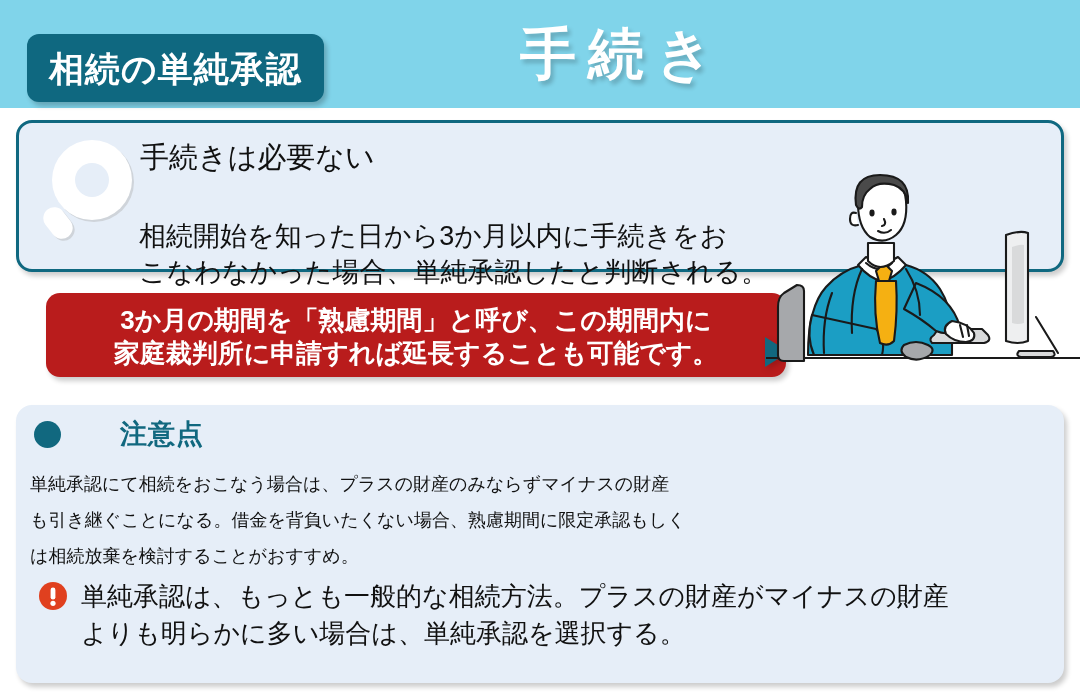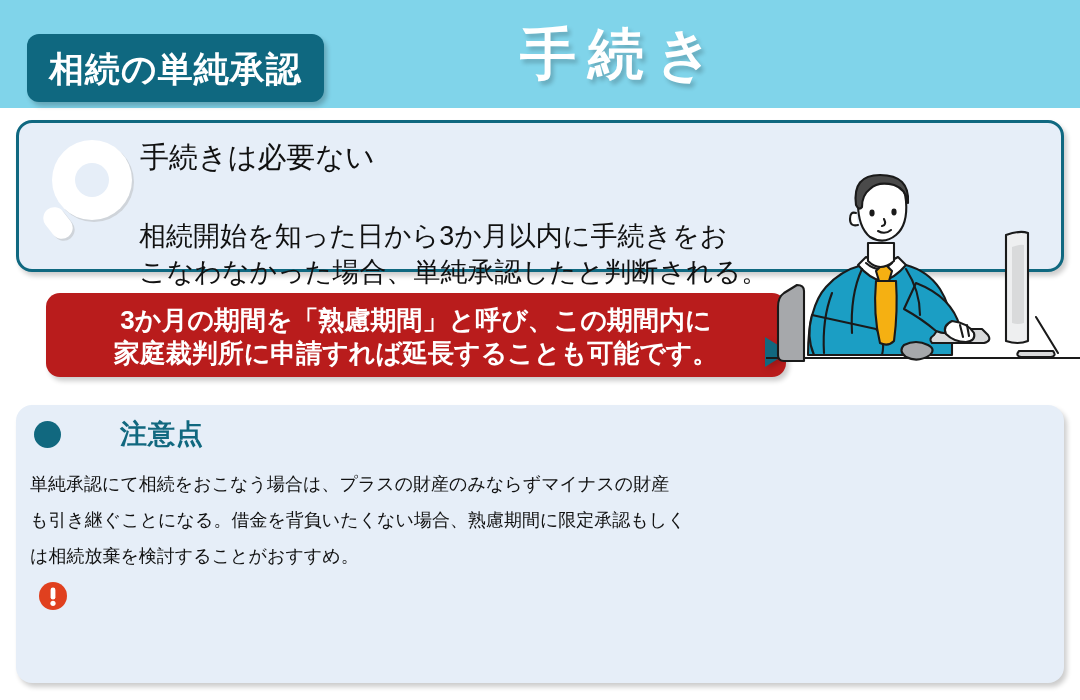--- a/index.html
+++ b/index.html
@@ -317,13 +317,15 @@
 は相続放棄を検討することがおすすめ。</div>
 
 <div class="note-row">
   <span class="note-icon">
     <svg viewBox="0 0 30 30" width="30" height="30" aria-hidden="true">
       <circle cx="15" cy="15" r="14" fill="#e0401f"></circle>
       <rect x="12.6" y="6.6" width="4.8" height="12" rx="2.4" fill="#ffffff"></rect>
       <circle cx="15" cy="22.3" r="2.6" fill="#ffffff"></circle>
     </svg>
   </span>
+  <span class="note-text">単純承認は、もっとも一般的な相続方法。プラスの財産がマイナスの財産
+よりも明らかに多い場合は、単純承認を選択する。</span>
 </div>
 
 </body></html>

